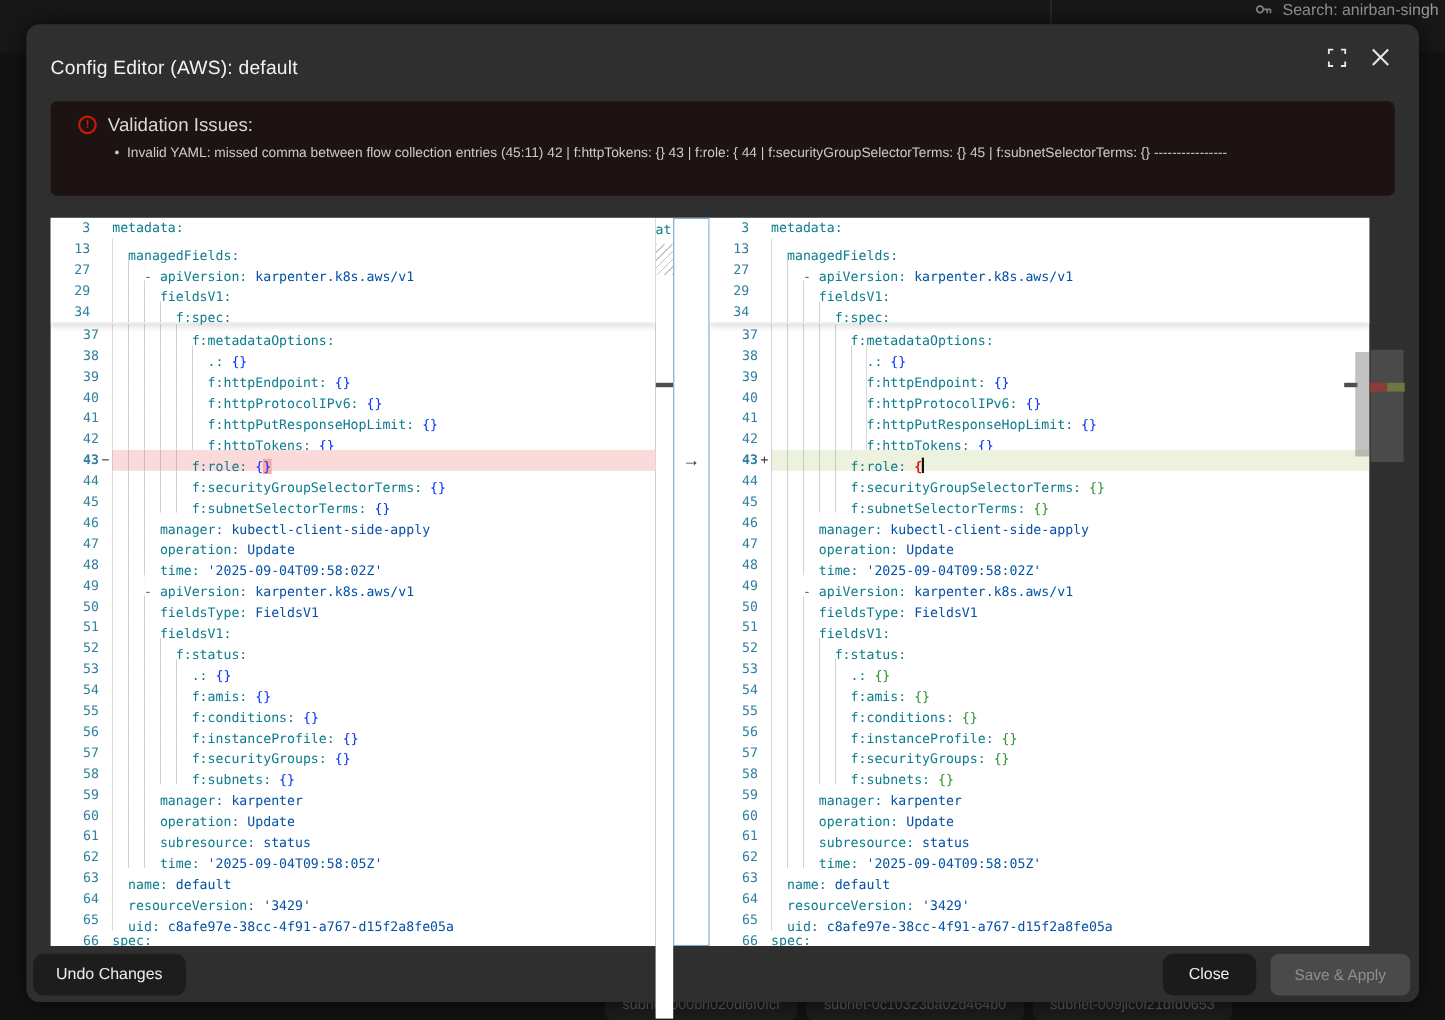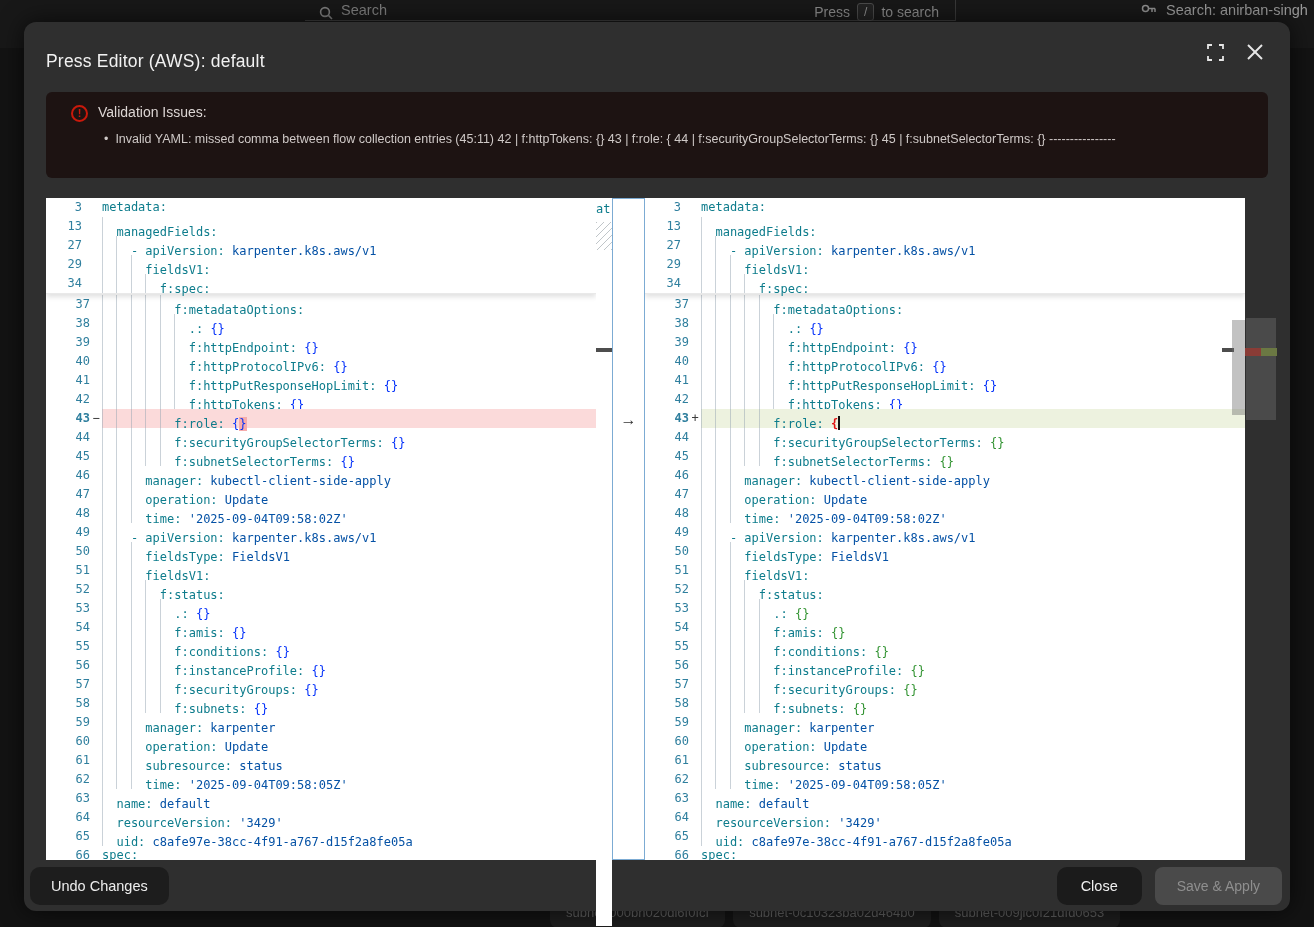--- a/index.html
+++ b/index.html
@@ -26,21 +26,21 @@
   #modal { position:absolute; left:24px; top:22px; width:1266px; height:889px; background:#2f2f2f;
            border-radius:12px; box-shadow:0 0 24px rgba(0,0,0,.65); z-index:5; }
   #modal-title { position:absolute; left:22px; top:29px; font-size:17.5px; font-weight:500; color:#f2f2f2; letter-spacing:.2px; }
   #expand-btn { position:absolute; left:1183px; top:22px; width:24px; height:24px; cursor:pointer; }
   #close-btn  { position:absolute; left:1222px; top:21px; width:26px; height:26px; cursor:pointer; }
 
   
   #val-banner { position:absolute; left:22px; top:70px; width:1222px; height:86px; background:#1d1312; border-radius:6px; }
   #val-icon { position:absolute; left:25px; top:13px; width:17px; height:17px; border:2px solid #c9190b; border-radius:50%;
               color:#c9190b; font-size:11px; font-weight:bold; text-align:center; line-height:13px; }
-  #val-title { position:absolute; left:52px; top:12px; font-size:14px; color:#ddd6d4; }
+  #val-title { position:absolute; left:52px; top:12px; font-size:17px; color:#ddd6d4; }
   #val-bullet { position:absolute; left:58px; top:37px; color:#cfc9c7; font-size:12.5px; }
   #val-line1 { line-height:21px; white-space:nowrap; }
   #val-line2 { line-height:21px; padding-left:13px; }
   .bullet-dot { margin-right:7px; }
 
   
   #editor { position:absolute; left:22px; top:176px; width:1231px; height:662px; }
   .pane { position:absolute; top:0; height:662px; background:#fff; overflow:hidden; }
   #pane-left  { left:0;   width:550px; }
   #pane-right { left:599px; width:600px; }
@@ -97,34 +97,20 @@
                       font-size:14.5px; font-family:"Liberation Sans",sans-serif; cursor:pointer; }
   #save-btn { background:#4a4a4a; color:#8f8f8f; border:none; border-radius:8px; padding:11px 22px;
               font-size:14px; font-family:"Liberation Sans",sans-serif; cursor:not-allowed; }
 
   svg { display:block; }
 </style>
 </head>
 <body>
 
 <div id="topbar">
-  <div id="search-wrap">
-    <span id="search-icon">
-      <svg width="14" height="14" viewBox="0 0 14 14">
-          <circle cx="6" cy="6" r="4.4" fill="none" stroke="#7d7d7d" stroke-width="1.6"></circle>
-          <line x1="9.4" y1="9.4" x2="13" y2="13" stroke="#7d7d7d" stroke-width="1.6"></line>
-        </svg>
-    </span>
-    <input id="search-input" placeholder="Search" style="">
-    <span id="press-hint">
-      <span>Press</span>
-      <span class="kbd">/</span>
-      <span>to search</span>
-    </span>
-  </div>
   <div id="topbar-divider"></div>
   <div id="cluster-wrap">
     <span>
       <svg width="16" height="14" viewBox="0 0 16 14">
           <circle cx="4.5" cy="5.5" r="3" fill="none" stroke="#8f8f8f" stroke-width="1.5"></circle>
           <line x1="7.5" y1="5.5" x2="14" y2="5.5" stroke="#8f8f8f" stroke-width="1.5"></line>
           <line x1="11" y1="5.5" x2="11" y2="9" stroke="#8f8f8f" stroke-width="1.5"></line>
           <line x1="14" y1="5.5" x2="14" y2="9" stroke="#8f8f8f" stroke-width="1.5"></line>
         </svg>
     </span>
@@ -132,21 +118,21 @@
   </div>
 </div>
 
 <div id="chips">
     <span class="chip">subnet-000bh020dl6f0fcf</span>
     <span class="chip">subnet-0c10323ba02d464b0</span>
     <span class="chip">subnet-009jlc0f21dfd0653</span>
   </div>
 
 <div id="modal">
-  <div id="modal-title">Press Editor (AWS): default</div>
+  <div id="modal-title">Config Editor (AWS): default</div>
 
   <div id="expand-btn" title="">
     <svg width="17" height="17" viewBox="0 0 17 17" stroke="#e6e6e6" stroke-width="1.8" fill="none">
       <path d="M1 5 V1 H5"></path>
         <path d="M12 1 H16 V5"></path>
         <path d="M16 12 V16 H12"></path>
         <path d="M5 16 H1 V12"></path>
     </svg>
   </div>
   <div id="close-btn">

